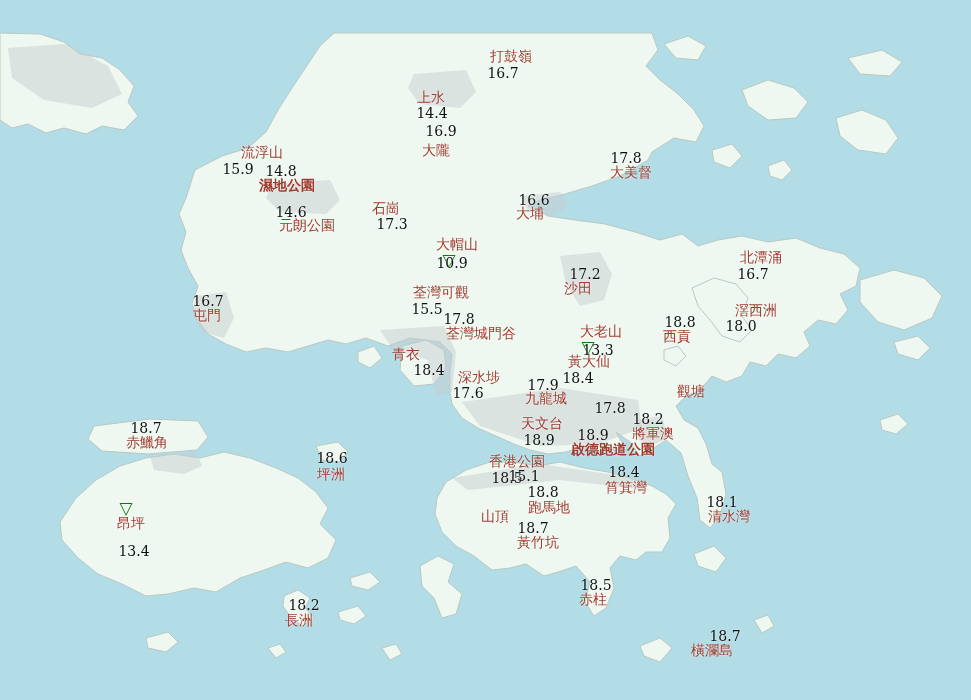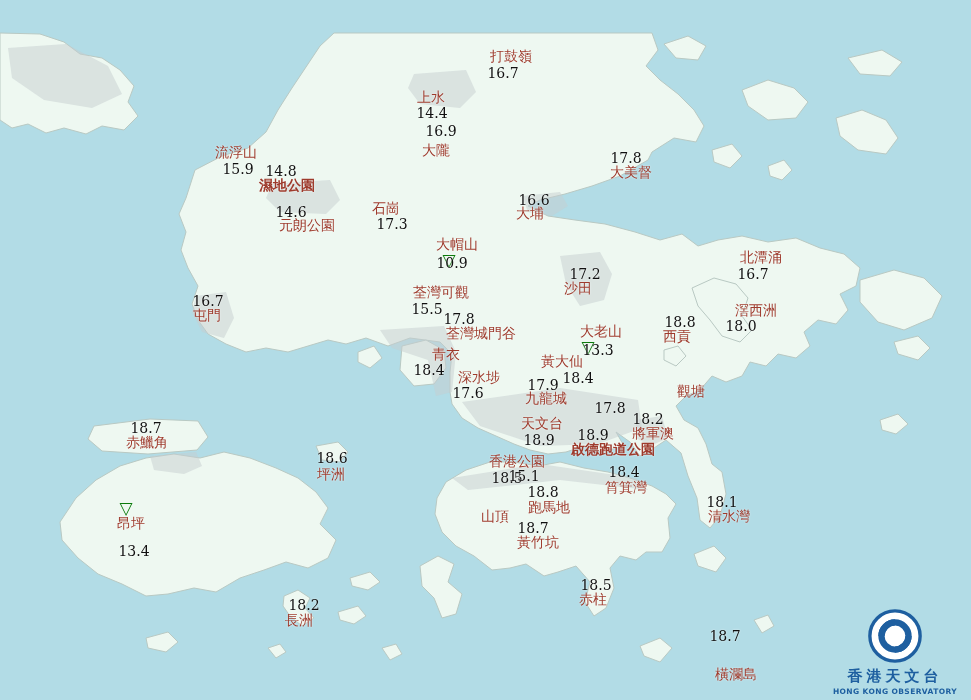--- a/index.html
+++ b/index.html
@@ -90,21 +90,21 @@
 
 
   <div class="stations">
       <div class="station-temp" style="left: 503px; top: 73px;">16.7</div>
       <div class="station-name" style="left: 511px; top: 57px;">打鼓嶺</div>
       <div class="station-temp" style="left: 432px; top: 113px;">14.4</div>
       <div class="station-name" style="left: 431px; top: 98px;">上水</div>
       <div class="station-temp" style="left: 441px; top: 131px;">16.9</div>
       <div class="station-name" style="left: 436px; top: 151px;">大隴</div>
       <div class="station-temp" style="left: 238px; top: 169px;">15.9</div>
-      <div class="station-name" style="left: 236px; top: 153px;">流浮山</div>
+      <div class="station-name" style="left: 262px; top: 153px;">流浮山</div>
       <div class="station-temp" style="left: 281px; top: 171px;">14.8</div>
       <div class="station-name" style="left: 287px; top: 186px; font-weight: bold;">濕地公園</div>
       <div class="station-temp" style="left: 626px; top: 158px;">17.8</div>
       <div class="station-name" style="left: 631px; top: 173px;">大美督</div>
       <div class="station-temp" style="left: 392px; top: 224px;">17.3</div>
       <div class="station-name" style="left: 386px; top: 209px;">石崗</div>
       <div class="station-temp" style="left: 291px; top: 212px;">14.6</div>
       <div class="station-name" style="left: 307px; top: 226px;">元朗公園</div>
       <div class="station-temp" style="left: 534px; top: 200px;">16.6</div>
       <div class="station-name" style="left: 530px; top: 214px;">大埔</div>
@@ -122,23 +122,23 @@
       <div class="station-temp" style="left: 741px; top: 326px;">18.0</div>
       <div class="station-name" style="left: 756px; top: 311px;">滘西洲</div>
       <div class="station-temp" style="left: 680px; top: 322px;">18.8</div>
       <div class="station-name" style="left: 677px; top: 337px;">西貢</div>
       <div class="station-temp" style="left: 459px; top: 319px;">17.8</div>
       <div class="station-name" style="left: 481px; top: 334px;">荃灣城門谷</div>
       <div class="min-marker" style="left: 588px; top: 347px;">▽</div>
       <div class="station-temp" style="left: 598px; top: 350px;">13.3</div>
       <div class="station-name" style="left: 601px; top: 332px;">大老山</div>
       <div class="station-temp" style="left: 429px; top: 370px;">18.4</div>
-      <div class="station-name" style="left: 446px; top: 355px;">青衣</div>
+      <div class="station-name" style="left: 406px; top: 355px;">青衣</div>
       <div class="station-temp" style="left: 578px; top: 378px;">18.4</div>
-      <div class="station-name" style="left: 562px; top: 362px;">黃大仙</div>
+      <div class="station-name" style="left: 589px; top: 362px;">黃大仙</div>
       <div class="station-temp" style="left: 468px; top: 393px;">17.6</div>
       <div class="station-name" style="left: 479px; top: 378px;">深水埗</div>
       <div class="station-temp" style="left: 543px; top: 385px;">17.9</div>
       <div class="station-name" style="left: 546px; top: 399px;">九龍城</div>
       <div class="station-temp" style="left: 610px; top: 408px;">17.8</div>
       <div class="station-name" style="left: 654px; top: 392px; margin-left: 37px;">觀塘</div>
       <div class="station-temp" style="left: 146px; top: 428px;">18.7</div>
       <div class="station-name" style="left: 147px; top: 443px;">赤鱲角</div>
       <div class="station-temp" style="left: 539px; top: 440px;">18.9</div>
       <div class="station-name" style="left: 542px; top: 424px;">天文台</div>
@@ -161,26 +161,17 @@
       <div class="station-name" style="left: 549px; top: 508px;">跑馬地</div>
       <div class="station-temp" style="left: 722px; top: 502px;">18.1</div>
       <div class="station-name" style="left: 729px; top: 517px;">清水灣</div>
       <div class="station-temp" style="left: 533px; top: 528px;">18.7</div>
       <div class="station-name" style="left: 538px; top: 543px;">黃竹坑</div>
       <div class="station-temp" style="left: 596px; top: 585px;">18.5</div>
       <div class="station-name" style="left: 593px; top: 600px;">赤柱</div>
       <div class="station-temp" style="left: 304px; top: 605px;">18.2</div>
       <div class="station-name" style="left: 299px; top: 621px;">長洲</div>
       <div class="station-temp" style="left: 725px; top: 636px;">18.7</div>
-      <div class="station-name" style="left: 736px; top: 651px; margin-top: 24px;">橫瀾島</div>
+      <div class="station-name" style="left: 712px; top: 651px;">橫瀾島</div>
     </div>
 
-  <div class="logo">
-    <svg width="58" height="58" viewBox="0 0 60 60" aria-hidden="true">
-      <circle cx="30" cy="30" r="26" fill="#ffffff" stroke="var(--logo-blue)" stroke-width="3.5"></circle>
-      <path d="M16 30 a14 14 0 1 1 14 14" fill="none" stroke="var(--logo-blue)" stroke-width="6.5"></path>
-      <path d="M44 30 a14 14 0 1 1 -14 -14" fill="none" stroke="var(--logo-blue)" stroke-width="6.5"></path>
-    </svg>
-    <div class="logo-zh">香港天文台</div>
-    <div class="logo-en">HONG KONG OBSERVATORY</div>
-  </div>
 
 </div>
 
 </body></html>

